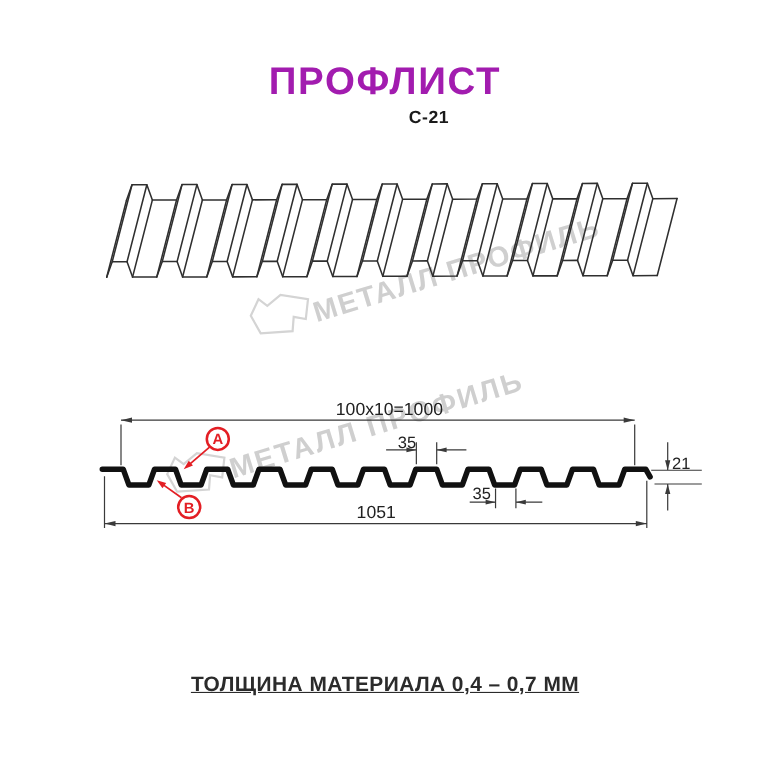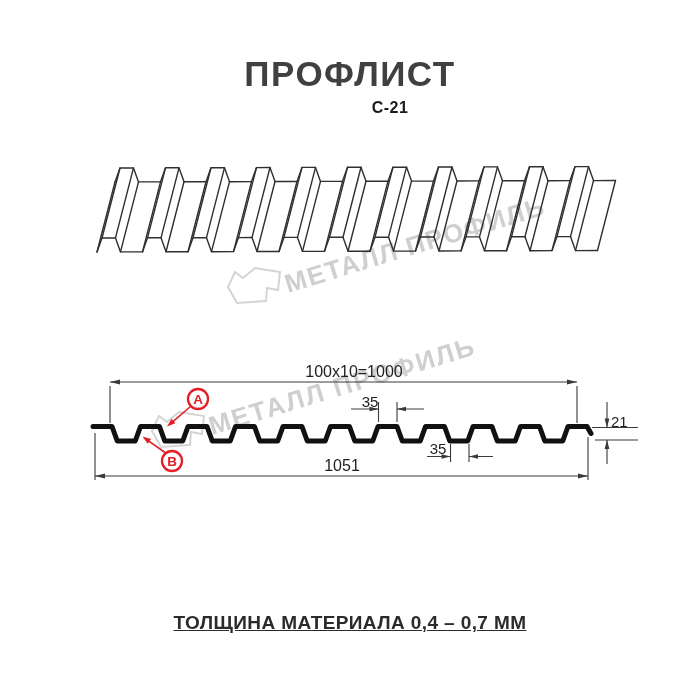--- a/index.html
+++ b/index.html
@@ -2,21 +2,21 @@
 <html><head>
 <meta charset="utf-8">
 <style>
   html,body{margin:0;padding:0;}
   body{
     width:700px;height:700px;background:#ffffff;overflow:hidden;position:relative;
     font-family:"Liberation Sans", sans-serif;
   }
   .page-title{
     position:absolute;top:54px;left:0;width:700px;text-align:center;
-    font-size:35px;font-weight:800;letter-spacing:1.5px;color:#404040;
+    font-size:35px;font-weight:800;letter-spacing:1.5px;color:#a21caf;
   }
   .profile-code{
     position:absolute;top:99px;left:0;width:700px;text-align:center;
     font-size:16px;font-weight:700;letter-spacing:0.5px;color:#1a1a1a;padding-left:40px;
   }
   .material-note{
     position:absolute;top:612px;left:0;width:700px;text-align:center;
     font-size:19px;font-weight:700;letter-spacing:0.4px;color:#2b2b2b;text-decoration:underline;
   }
   svg text{font-family:"Liberation Sans", sans-serif;}

